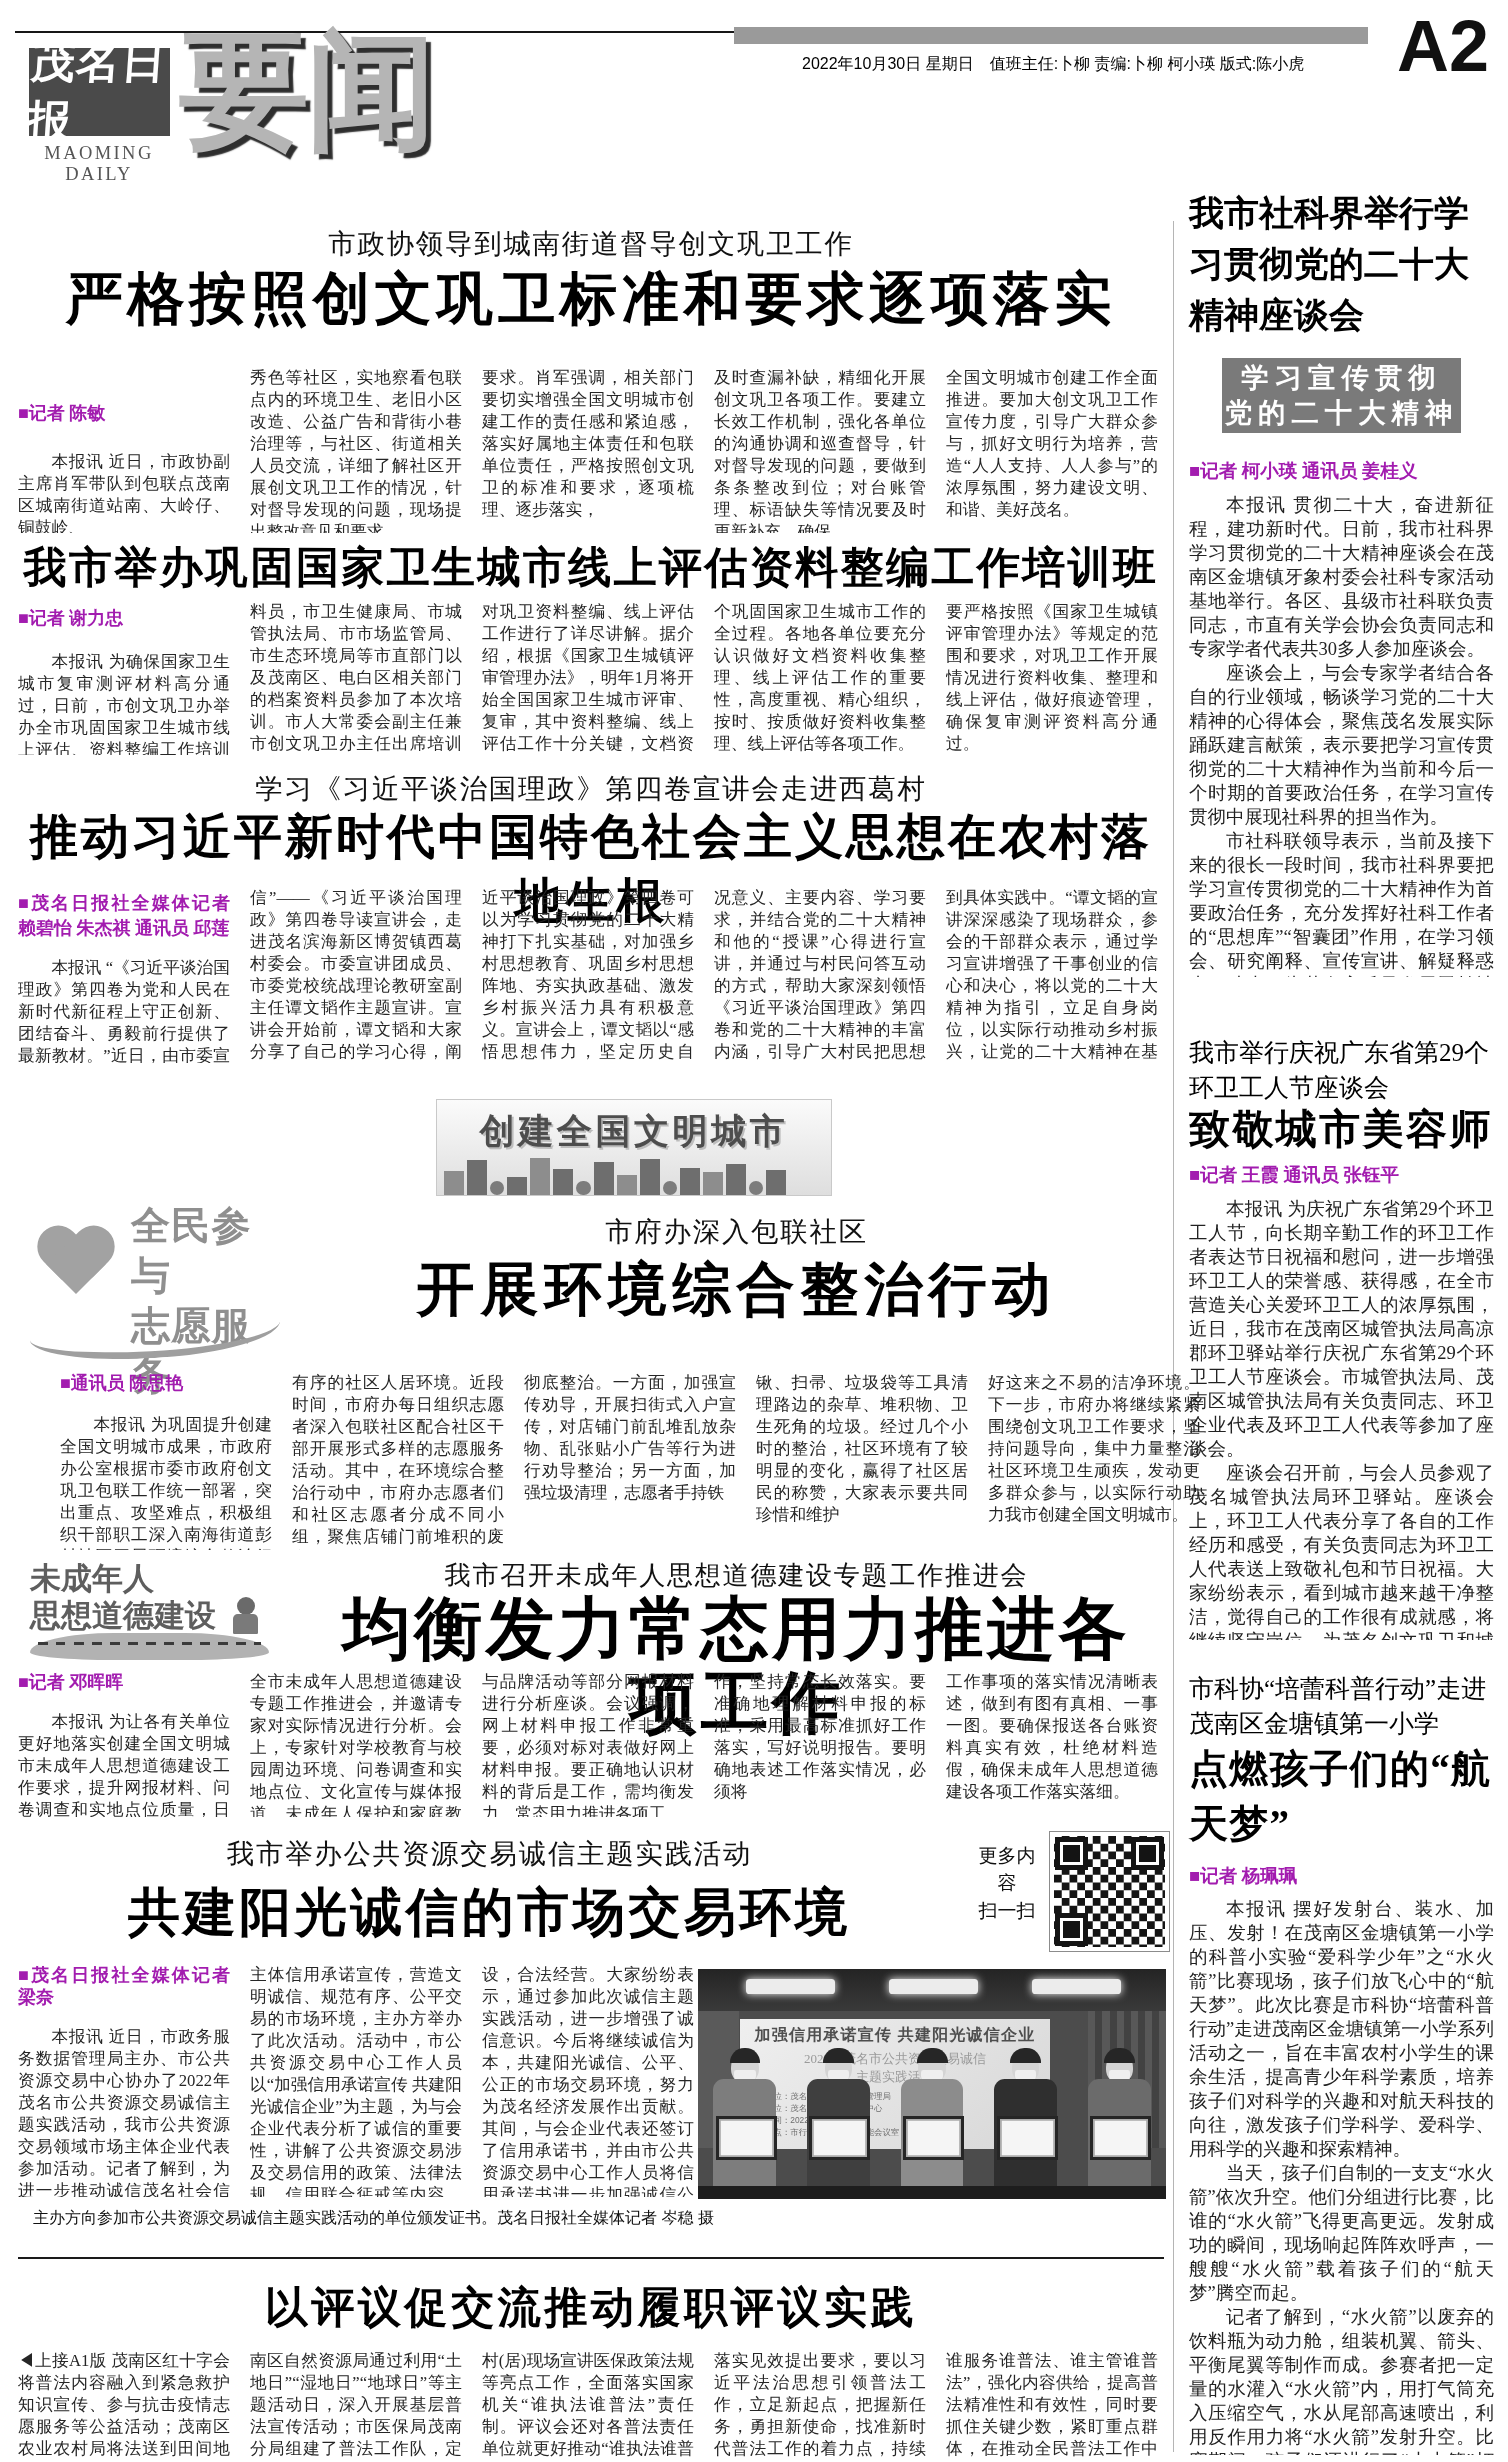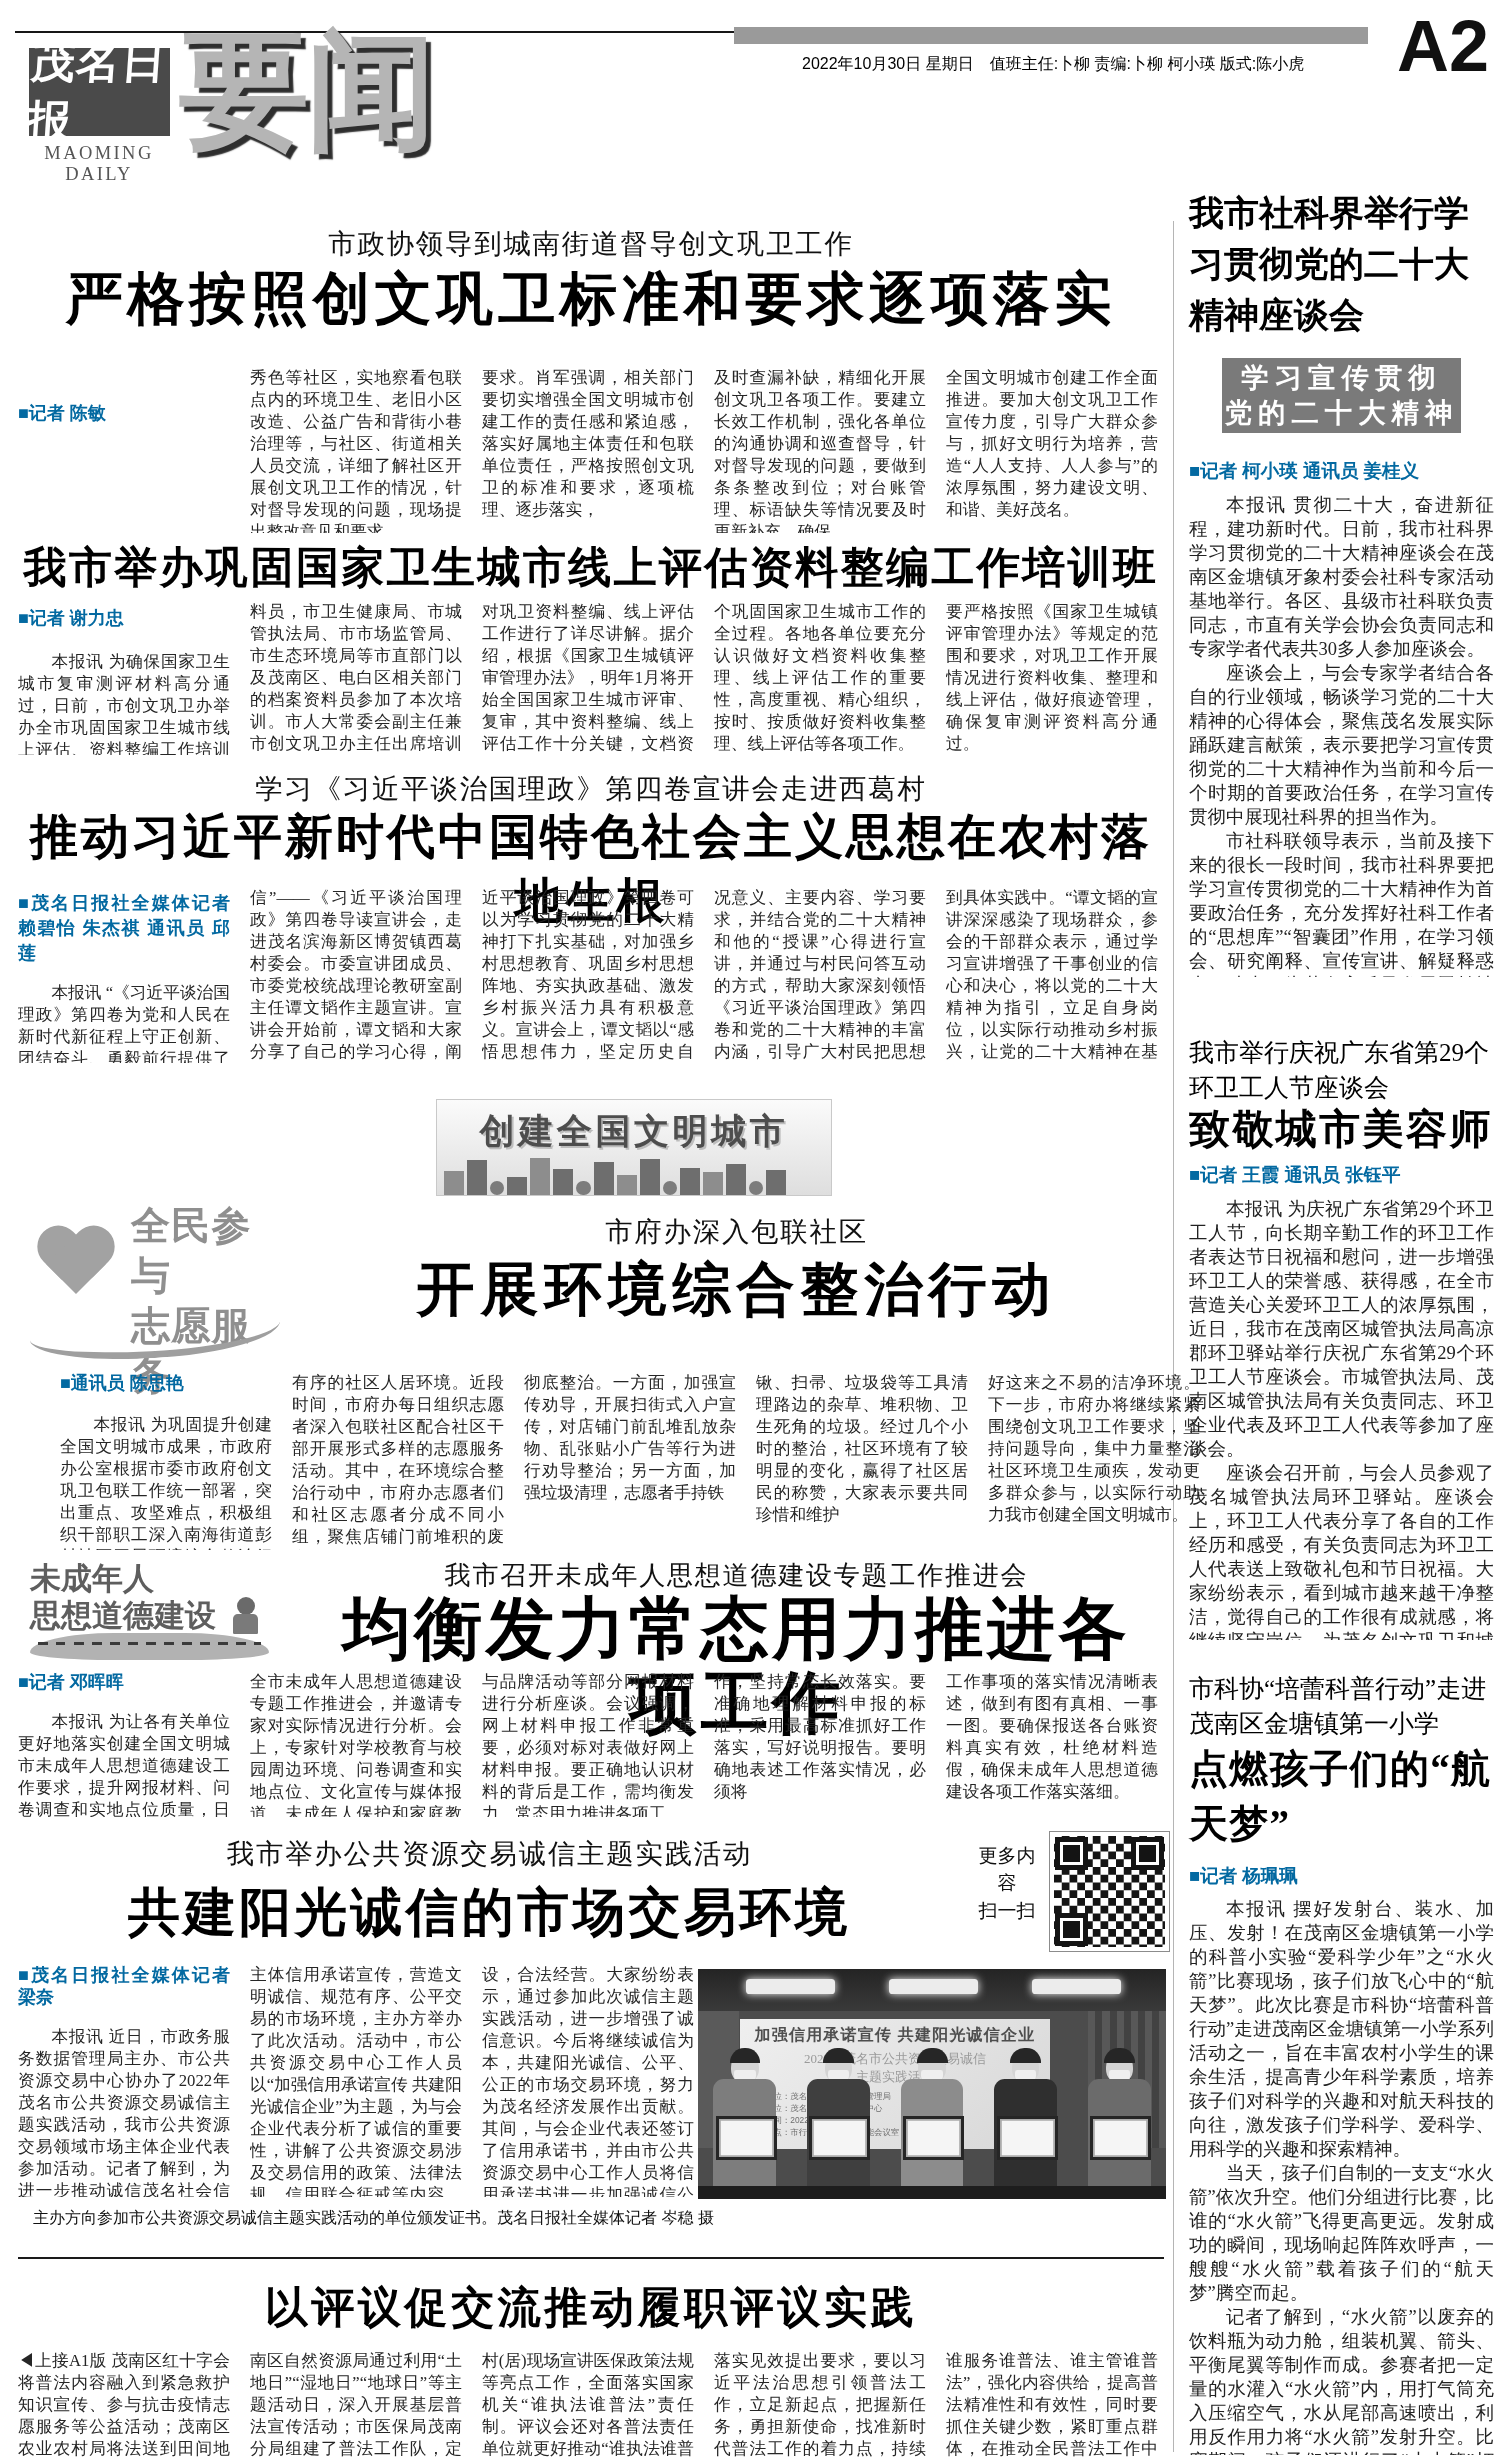--- a/index.html
+++ b/index.html
@@ -12,21 +12,21 @@
   .logo-box{left:29px;top:48px;width:141px;height:88px;background:#4a4a4a;display:flex;align-items:center;justify-content:center;}
   .logo-box span{color:#fff;font-size:44px;font-weight:bold;font-family:"Liberation Sans",sans-serif;letter-spacing:1.2px;transform:skewX(-4deg);}
   .logo-en{left:21.5px;top:143px;width:155px;text-align:center;font-size:18.5px;color:#555;letter-spacing:2.4px;font-family:"Liberation Serif",serif;}
   .section-title{left:179px;top:25px;font-size:130px;line-height:130px;font-weight:bold;color:#b5b5b5;
                  text-shadow:4.8px 4.8px 1.2px #2e2e2e;font-family:"Liberation Sans",sans-serif;letter-spacing:-2.4px;}
   .dateline{left:802px;top:54px;font-size:16px;font-family:"Liberation Sans",sans-serif;color:#000;}
   .pageno{left:1397px;top:4.8px;font-size:72px;font-weight:bold;font-family:"Liberation Sans",sans-serif;color:#111;}
   
   .kicker{font-size:27.4px;text-align:center;color:#111;letter-spacing:1.8px;}
   .headline{font-weight:bold;text-align:center;color:#000;}
-  .byline{font-family:Liberation Sans, sans-serif;font-weight:bold;font-size:18px;color:#0369a1;}
+  .byline{font-family:Liberation Serif, serif;font-weight:bold;font-size:18px;color:#a21caf;}
   .body{display:flex;gap:20px;overflow:hidden;}
   .col{width:212px;font-size:16.7px;line-height:22px;text-align:justify;color:#262626;overflow:hidden;}
   .col .coltext{ text-indent:2em; }
   .first .byline{margin:35px 0 27.4px;}
   
   .sb-head{font-weight:bold;color:#000;}
   .sb-body{font-size:18.5px;line-height:24px;text-align:justify;color:#222;overflow:hidden;}
   .sb-body p{text-indent:2em;margin:0;}
   .badge{background:#7a7a7a;color:#fff;text-align:center;font-weight:bold;
          font-family:"Liberation Sans",sans-serif;font-size:27.4px;line-height:35px;letter-spacing:6px;padding:2.4px 0;}
@@ -108,20 +108,21 @@
   <div class="abs dateline">2022年10月30日 星期日　值班主任:卜柳 责编:卜柳 柯小瑛 版式:陈小虎</div>
   <div class="abs pageno">A2</div>
 
   <div class="abs vdiv"></div>
 
   <div class="abs kicker" style="left:18px;top:226px;width:1146px;">市政协领导到城南街道督导创文巩卫工作</div>
   <div class="abs headline" style="left:18px;top:261px;width:1146px;font-size:57px;line-height:76px;letter-spacing:4.8px;">严格按照创文巩卫标准和要求逐项落实</div>
   <div class="abs body" style="left:18px;top:367px;width:1146px;height:166px;">
     <div class="col first">
       <div class="byline">■记者 陈敏</div>
+      <div class="coltext">本报讯 近日，市政协副主席肖军带队到包联点茂南区城南街道站南、大岭仔、铜鼓岭、</div>
     </div>
     <div class="col">秀色等社区，实地察看包联点内的环境卫生、老旧小区改造、公益广告和背街小巷治理等，与社区、街道相关人员交流，详细了解社区开展创文巩卫工作的情况，针对督导发现的问题，现场提出整改意见和要求。</div>
     <div class="col">要求。肖军强调，相关部门要切实增强全国文明城市创建工作的责任感和紧迫感，落实好属地主体责任和包联单位责任，严格按照创文巩卫的标准和要求，逐项梳理、逐步落实，</div>
     <div class="col">及时查漏补缺，精细化开展创文巩卫各项工作。要建立长效工作机制，强化各单位的沟通协调和巡查督导，针对督导发现的问题，要做到条条整改到位；对台账管理、标语缺失等情况要及时更新补充，确保</div>
     <div class="col">全国文明城市创建工作全面推进。要加大创文巩卫工作宣传力度，引导广大群众参与，抓好文明行为培养，营造“人人支持、人人参与”的浓厚氛围，努力建设文明、和谐、美好茂名。</div>
   </div>
 
   <div class="abs headline" style="left:18px;top:540px;width:1146px;font-size:43px;line-height:55px;letter-spacing:2.4px;">我市举办巩固国家卫生城市线上评估资料整编工作培训班</div>
   <div class="abs body" style="left:18px;top:601px;width:1146px;height:154px;">
     <div class="col first">

